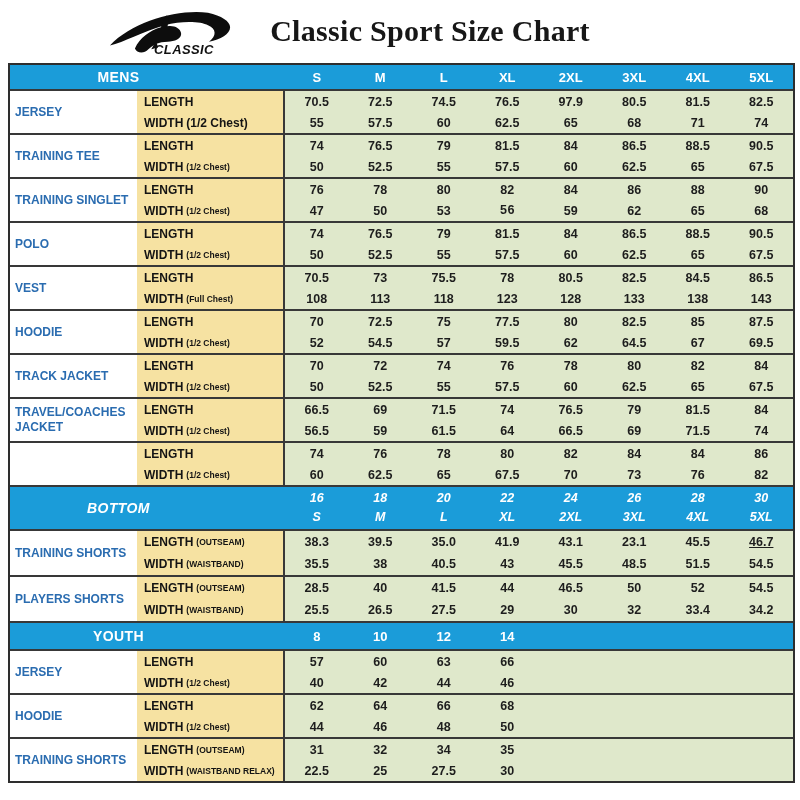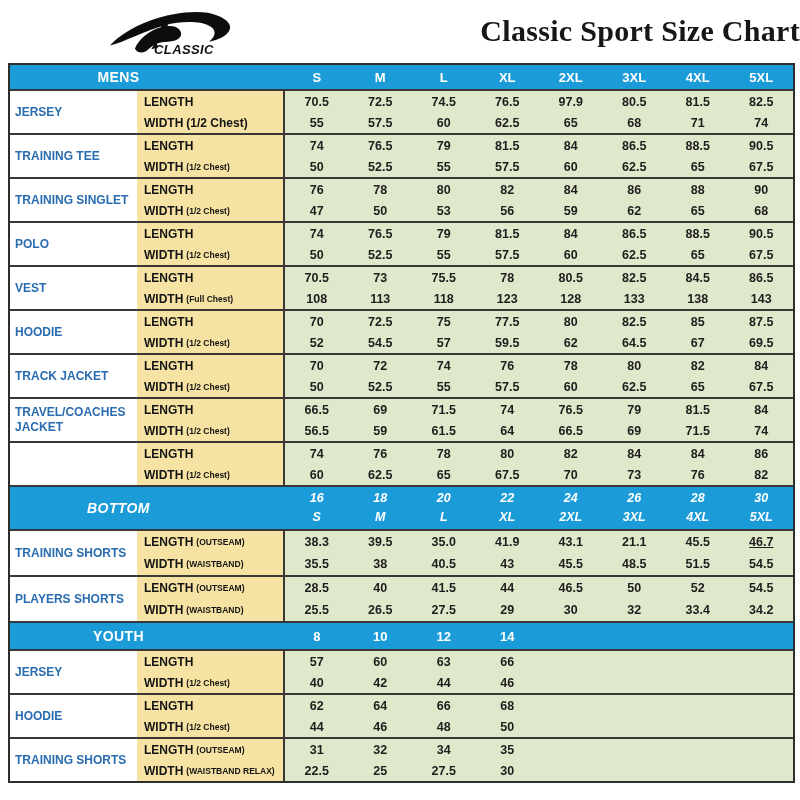--- a/index.html
+++ b/index.html
@@ -4,21 +4,21 @@
 <style>
   html,body{margin:0;padding:0;background:#fff;}
   .page{position:relative;width:800px;height:800px;background:#fff;overflow:hidden;
         font-family:"Liberation Sans",sans-serif;}
   
   .masthead{position:absolute;top:0;left:0;width:800px;height:63px;}
   .logo{position:absolute;left:108px;top:4px;width:125px;height:58px;}
   .logo svg{position:absolute;left:0;top:0;}
   .logo-text{position:absolute;left:46px;top:38px;font-size:13px;font-weight:800;
              font-style:italic;letter-spacing:.4px;color:#101010;}
-  .title{position:absolute;top:14px;left:60px;right:0;text-align:right;margin:0;
+  .title{position:absolute;top:14px;left:60px;right:0;text-align:center;margin:0;
          font-family:"Liberation Serif",serif;font-size:30px;font-weight:600;
          color:#171717;letter-spacing:.3px;}
   
   :root{--line:#383838;--blue:#1b9cd9;--yellow:#f6e2a2;--green:#dfe8cb;--prodblue:#2a6cb0;}
   .chart{position:absolute;left:8px;top:63px;width:783px;border:2px solid #2e2e2e;background:#fff;}
   .sec-header{display:grid;grid-template-columns:127px 148px repeat(8,1fr);
               background:var(--blue);color:#fff;border-top:2px solid var(--line);}
   .sec-header:first-child{border-top:none;}
   .hdr-mens{height:24px;}
   .hdr-bottom{height:42px;font-style:italic;}
@@ -134,21 +134,21 @@
         <div class="val" style="grid-area: 1 / 8;">86</div>
         <div class="val" style="grid-area: 1 / 9;">88</div>
         <div class="val" style="grid-area: 1 / 10;">90</div>
         <div class="measure" style="grid-row: 2;">
           <div class="mlab">WIDTH</div>
           <div class="msub">(1/2 Chest)</div>
         </div>
         <div class="val" style="grid-area: 2 / 3;">47</div>
         <div class="val" style="grid-area: 2 / 4;">50</div>
         <div class="val" style="grid-area: 2 / 5;">53</div>
-        <div class="val" style="grid-area: 2 / 6;">56</div>
+        <div class="val" style="grid-area: 2 / 6; font-family: Liberation Mono, monospace;">56</div>
         <div class="val" style="grid-area: 2 / 7;">59</div>
         <div class="val" style="grid-area: 2 / 8;">62</div>
         <div class="val" style="grid-area: 2 / 9;">65</div>
         <div class="val" style="grid-area: 2 / 10;">68</div>
       </div>
       <div class="group grp-mens">
         <div class="prod">POLO</div>
         <div class="measure" style="grid-row: 1;">
           <div class="mlab">LENGTH</div>
         </div>
@@ -341,21 +341,21 @@
         <div class="prod">TRAINING SHORTS</div>
         <div class="measure" style="grid-row: 1;">
           <div class="mlab">LENGTH</div>
           <div class="msub">(OUTSEAM)</div>
         </div>
         <div class="val" style="grid-area: 1 / 3;">38.3</div>
         <div class="val" style="grid-area: 1 / 4;">39.5</div>
         <div class="val" style="grid-area: 1 / 5;">35.0</div>
         <div class="val" style="grid-area: 1 / 6;">41.9</div>
         <div class="val" style="grid-area: 1 / 7;">43.1</div>
-        <div class="val" style="grid-area: 1 / 8;">21.1</div>
+        <div class="val" style="grid-area: 1 / 8;">23.1</div>
         <div class="val" style="grid-area: 1 / 9;">45.5</div>
         <div class="val" style="grid-area: 1 / 10; text-decoration: underline;">46.7</div>
         <div class="measure" style="grid-row: 2;">
           <div class="mlab">WIDTH</div>
           <div class="msub">(WAISTBAND)</div>
         </div>
         <div class="val" style="grid-area: 2 / 3;">35.5</div>
         <div class="val" style="grid-area: 2 / 4;">38</div>
         <div class="val" style="grid-area: 2 / 5;">40.5</div>
         <div class="val" style="grid-area: 2 / 6;">43</div>

